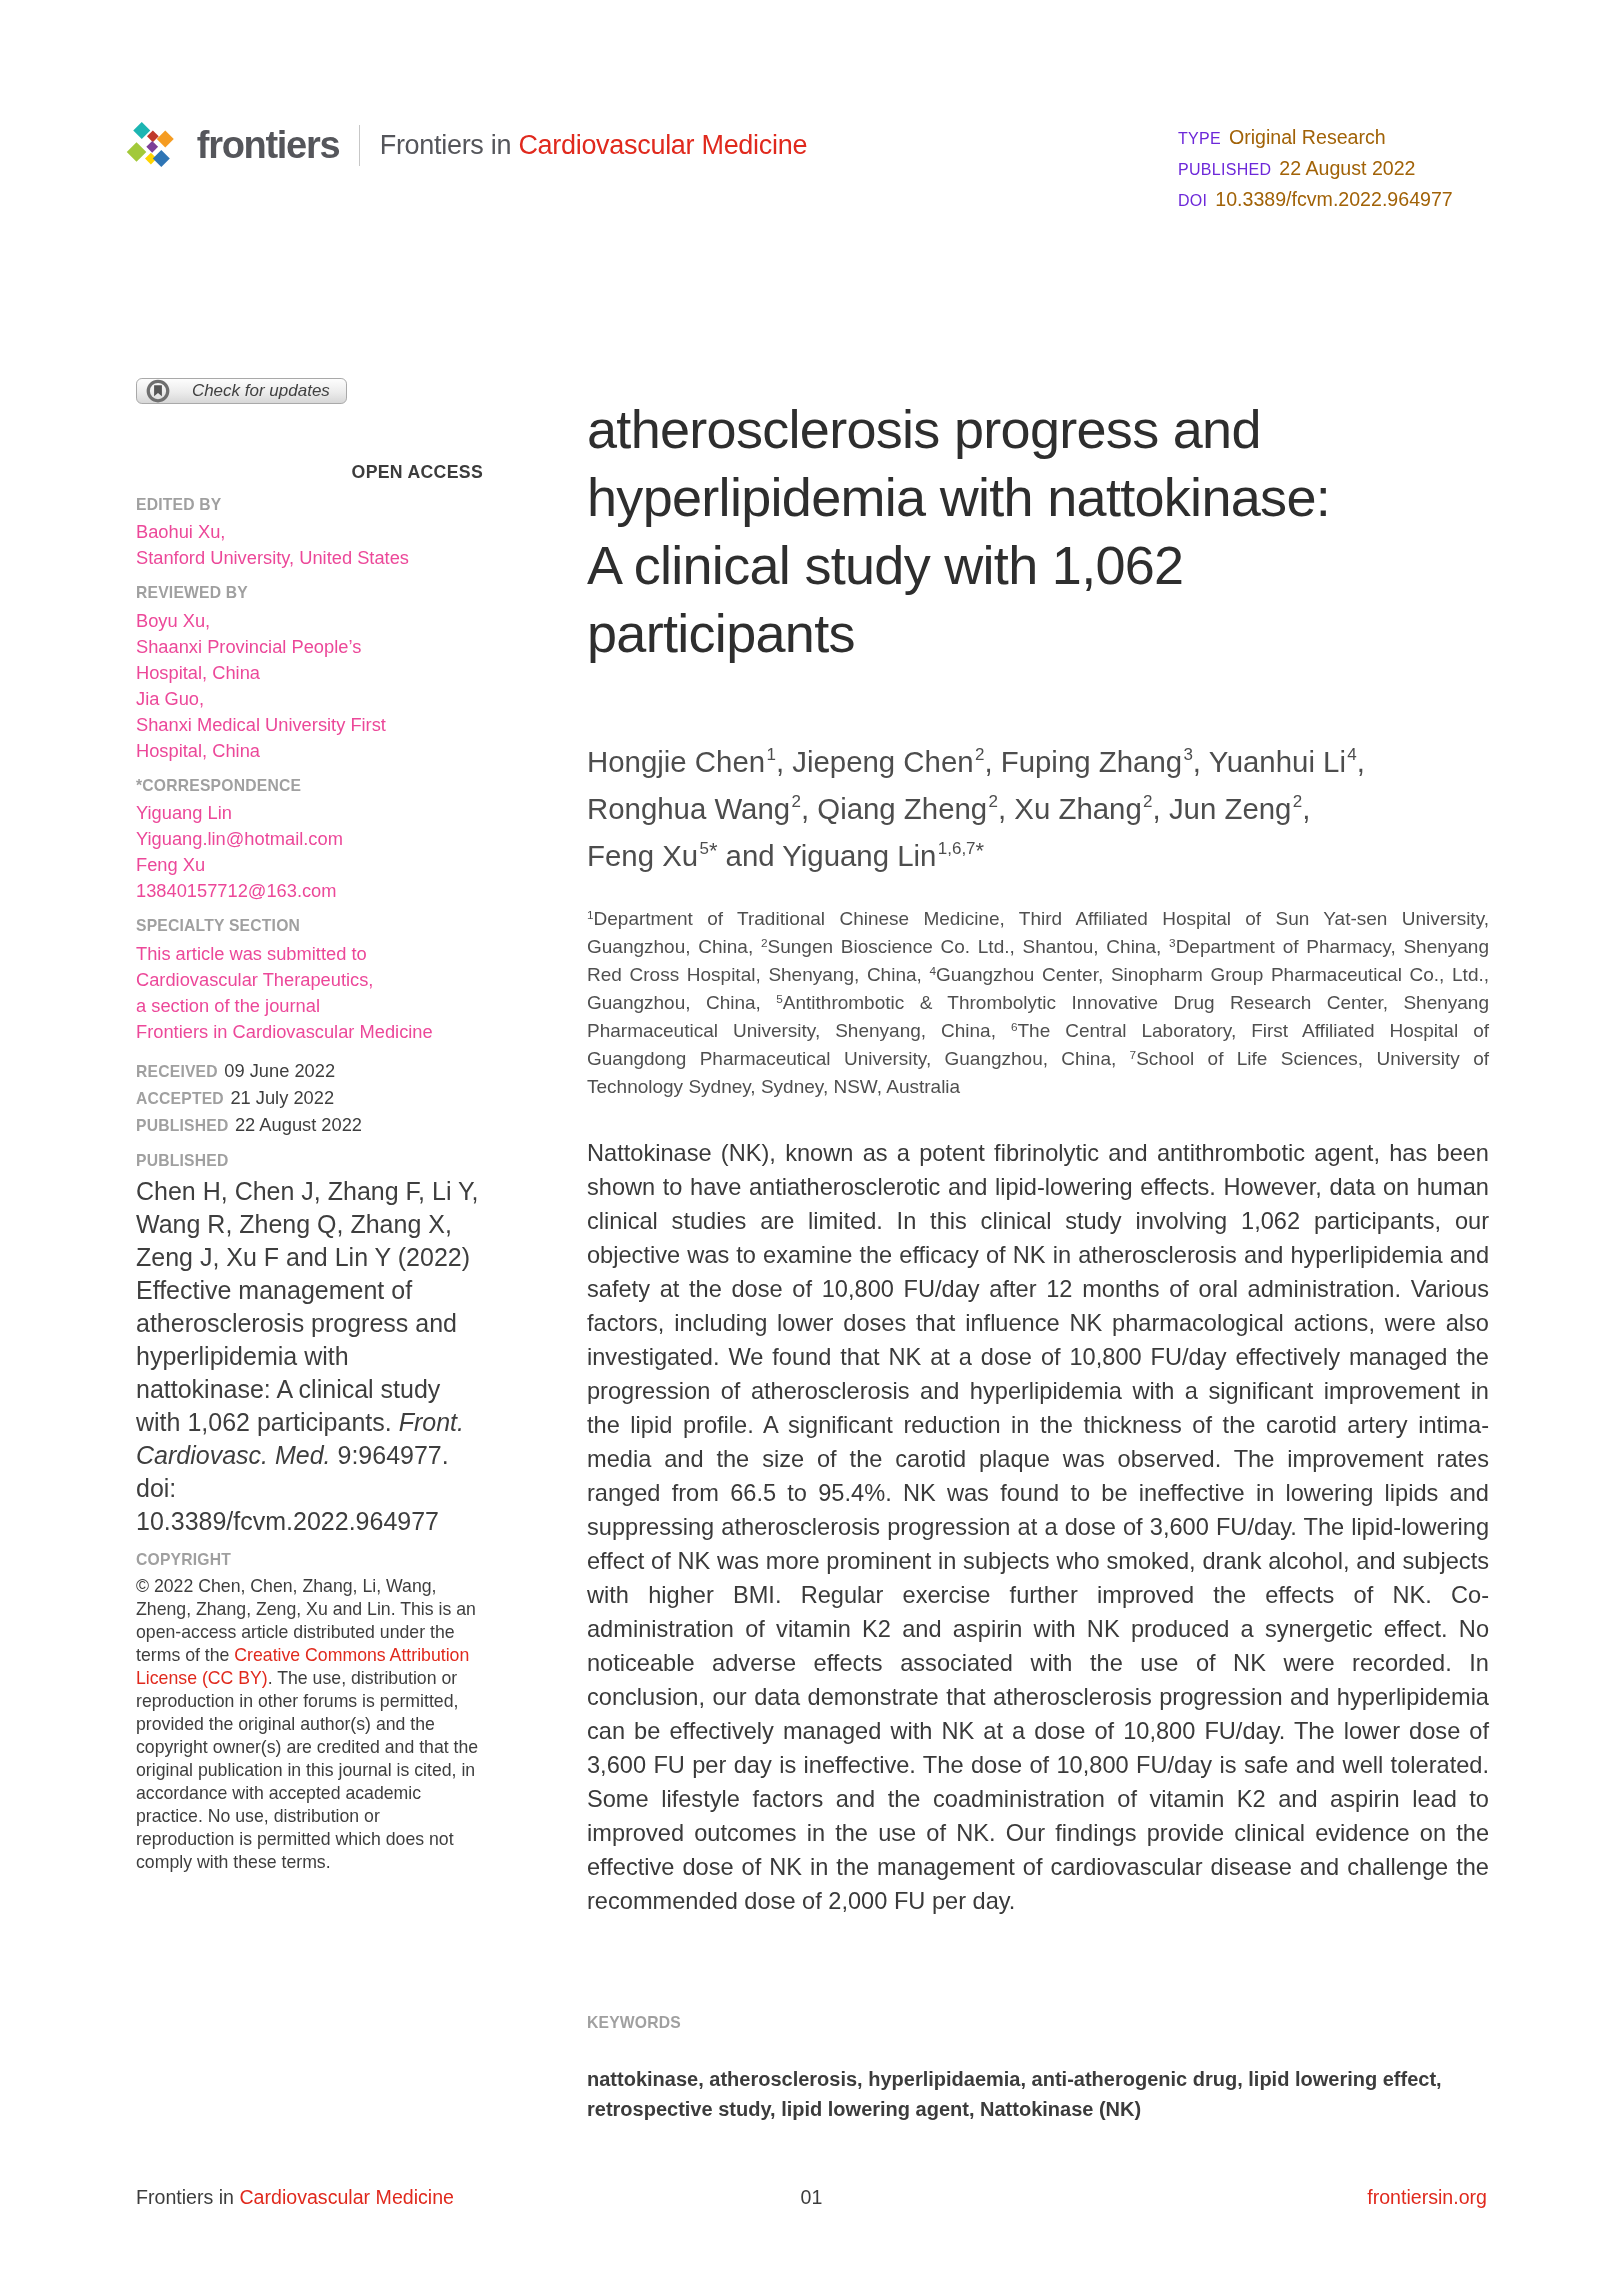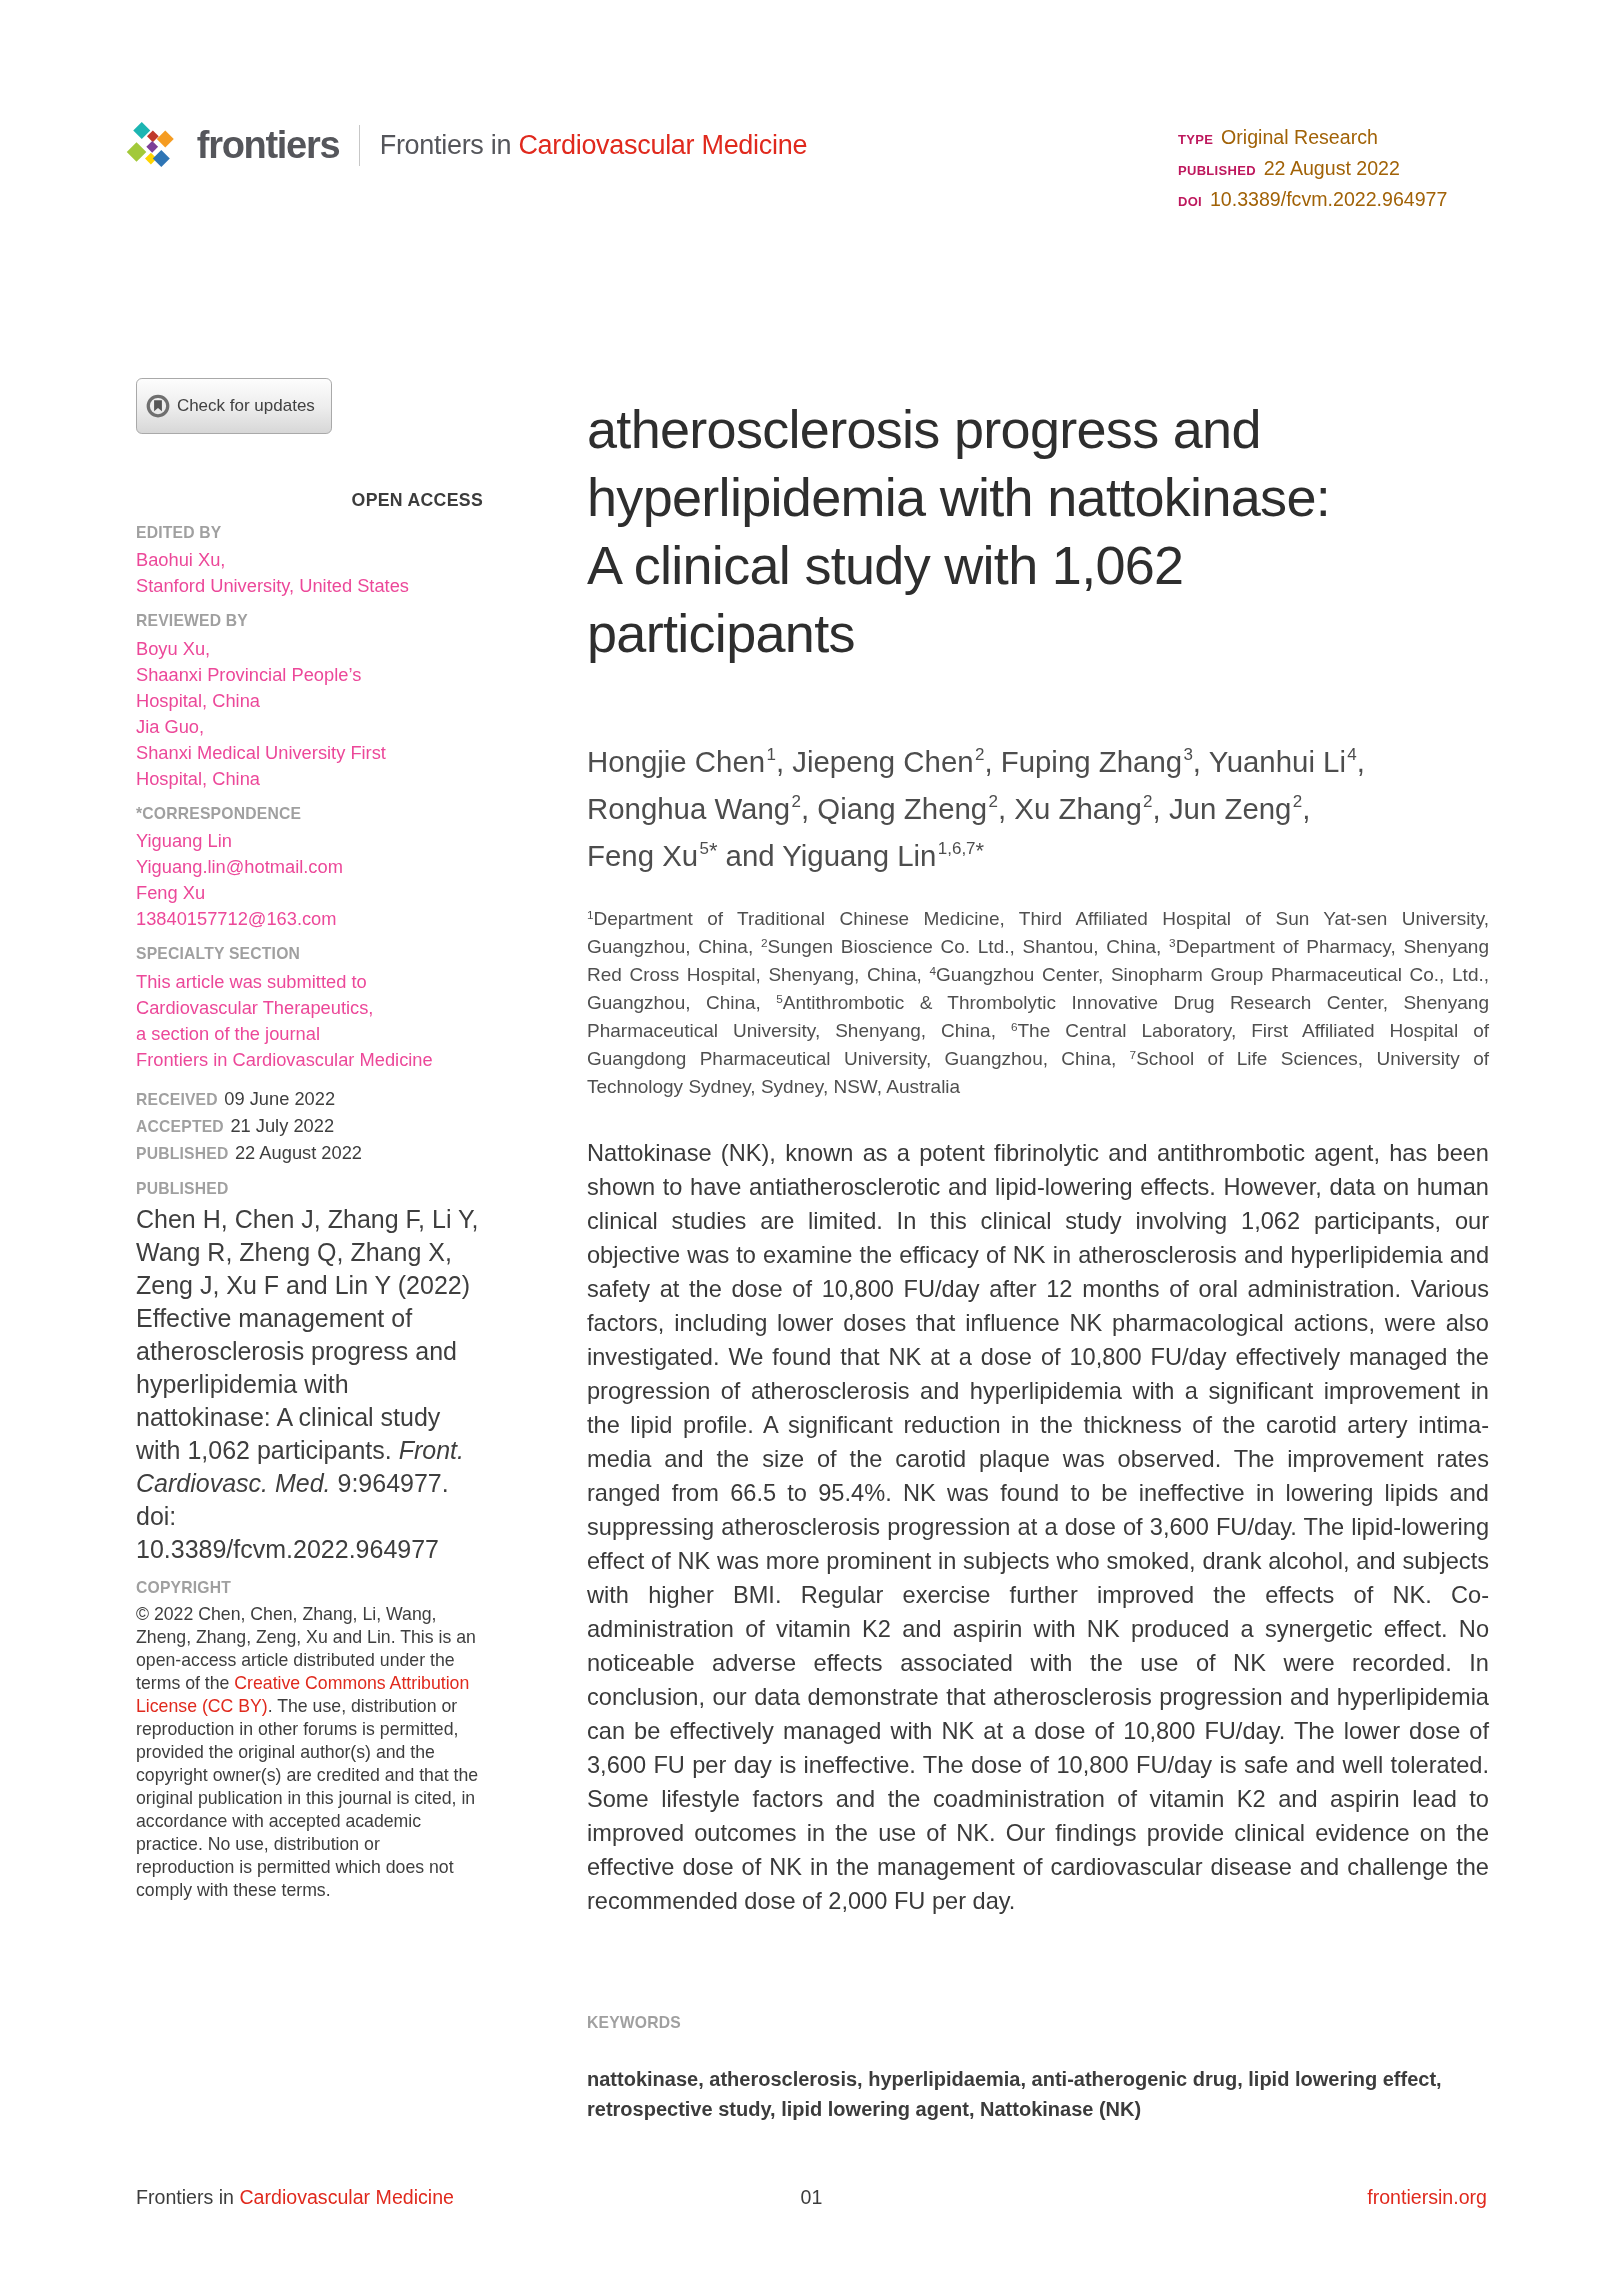--- a/index.html
+++ b/index.html
@@ -24,31 +24,31 @@
     display:flex;align-items:center;height:47px;
   }
   .wordmark{
     font-size:38px;font-weight:700;color:#55565b;
     letter-spacing:-1.3px;margin-left:11.8px;
   }
   .vdiv{width:1.3px;height:41px;background:#c7c7c7;margin:0 19.6px;}
   .journal-title{font-size:27px;color:#55565b;letter-spacing:-0.3px;}
   .meta{position:absolute;left:1178px;top:122px;}
   .meta-row{height:31px;line-height:31px;white-space:nowrap;}
-  .meta-label{font-size:13px;color:#be185d;font-weight:700;letter-spacing:0.3px;margin-right:7.9px;}
+  .meta-label{font-size:16px;color:#6d28d9;font-weight:400;letter-spacing:0.3px;margin-right:7.9px;}
   .meta-value{font-size:19.6px;color:#a16207;text-align:right;}
 
   
   .sidebar{position:absolute;left:136px;top:378px;width:347px;}
   .btn-updates{
-    display:inline-flex;align-items:center;gap:6px;
-    height:56px;padding:0 15.7px 0 7.9px;box-sizing:border-box;
+    display:inline-flex;align-items:center;gap:21px;
+    height:26px;padding:0 15.7px 0 7.9px;box-sizing:border-box;
     border:0.7px solid #a9a9a9;border-radius:5.9px;
     background:linear-gradient(180deg,#fdfdfd 0%,#ececec 55%,#d7d7d7 100%);
-    font-size:17px;color:#414141;cursor:pointer;
+    font-size:17px;color:#414141;cursor:pointer;font-style:italic;
   }
   .oa{margin-top:56px;font-size:17.7px;font-weight:700;color:#3c3c3c;letter-spacing:0.3px;text-align:right;}
   .sb-block{margin-top:13px;}
   .sb-label{font-size:15.7px;line-height:18.3px;color:var(--label);font-weight:700;letter-spacing:0.2px;margin-bottom:5.2px;}
   .sb-line{font-size:18.3px;line-height:26px;color:#ec4899;}
   .sb-row{font-size:18.3px;line-height:26px;color:#3e3e3e;}
   .sb-row .inl{font-size:15.7px;color:var(--label);font-weight:700;margin-right:6.5px;letter-spacing:0.2px;}
   .sb-para{font-size:25px;line-height:33px;color:#3e3e3e;}
   .sb-para.small{font-size:17.7px;line-height:23px;}
 

